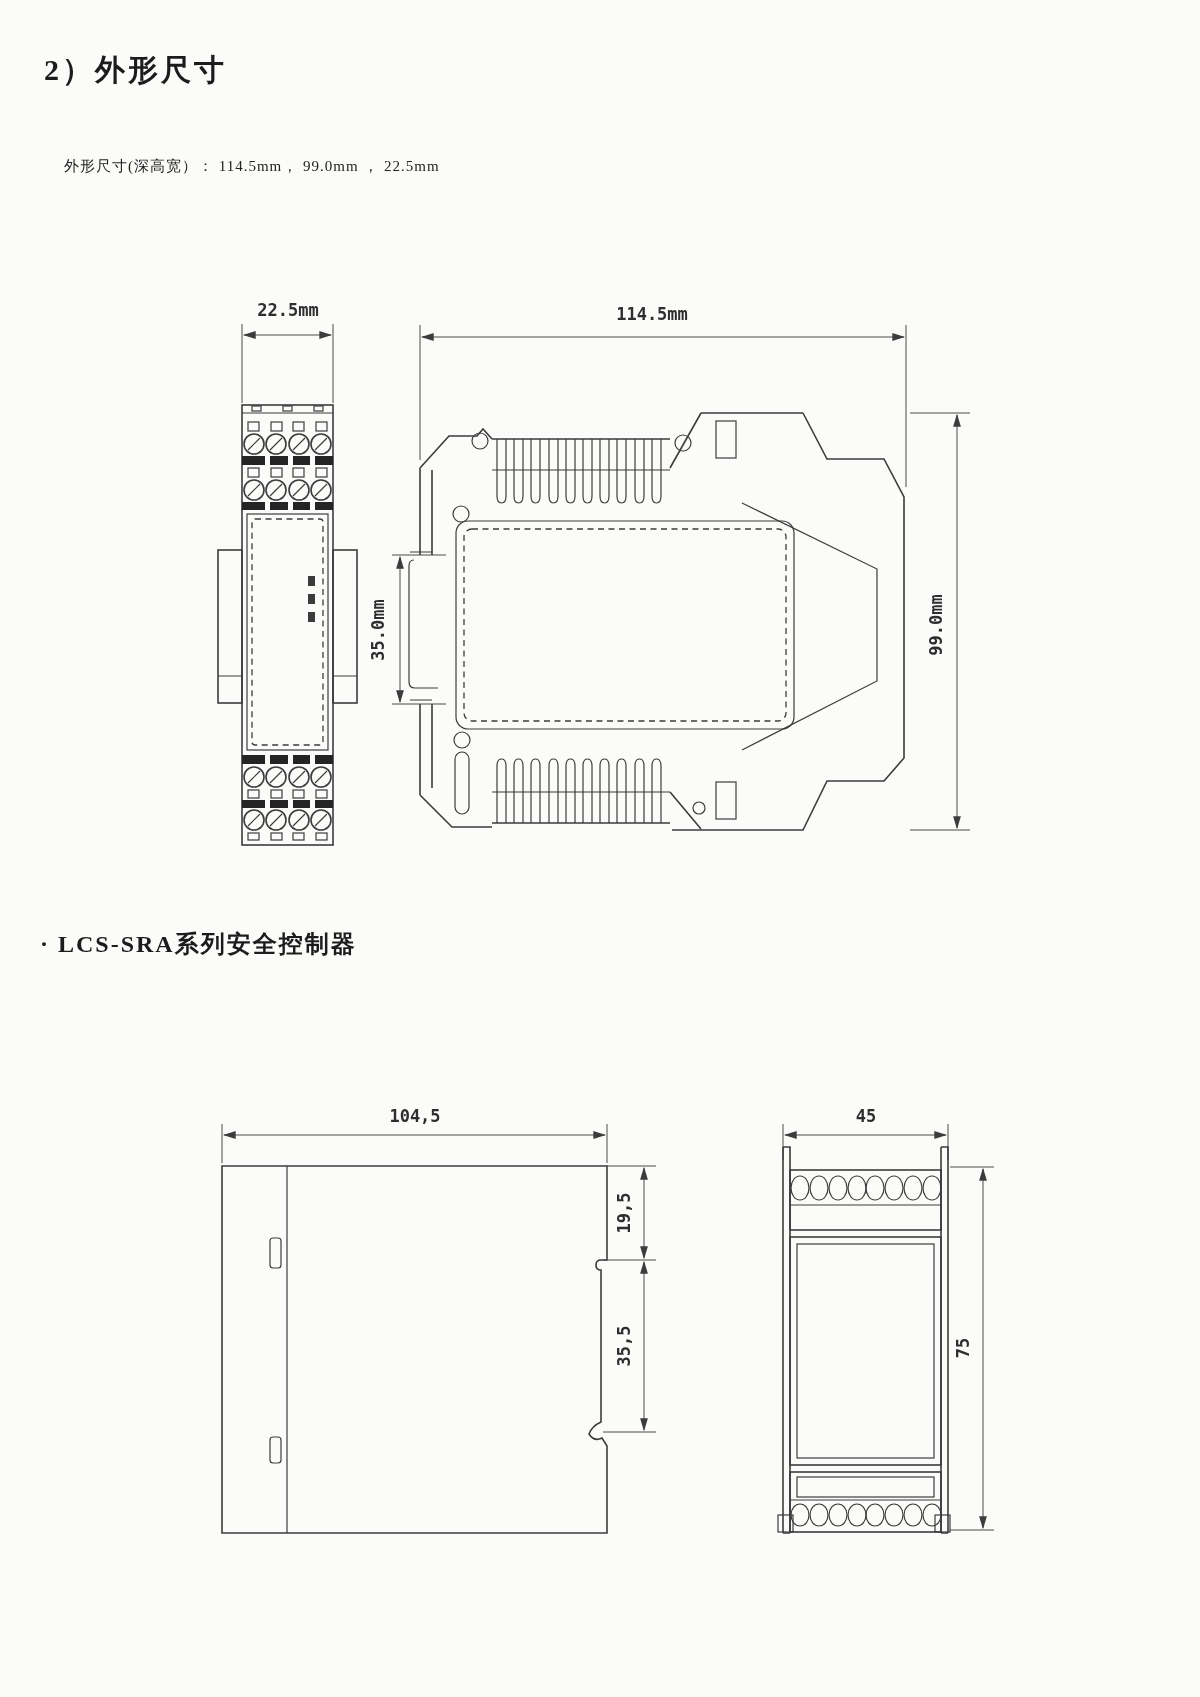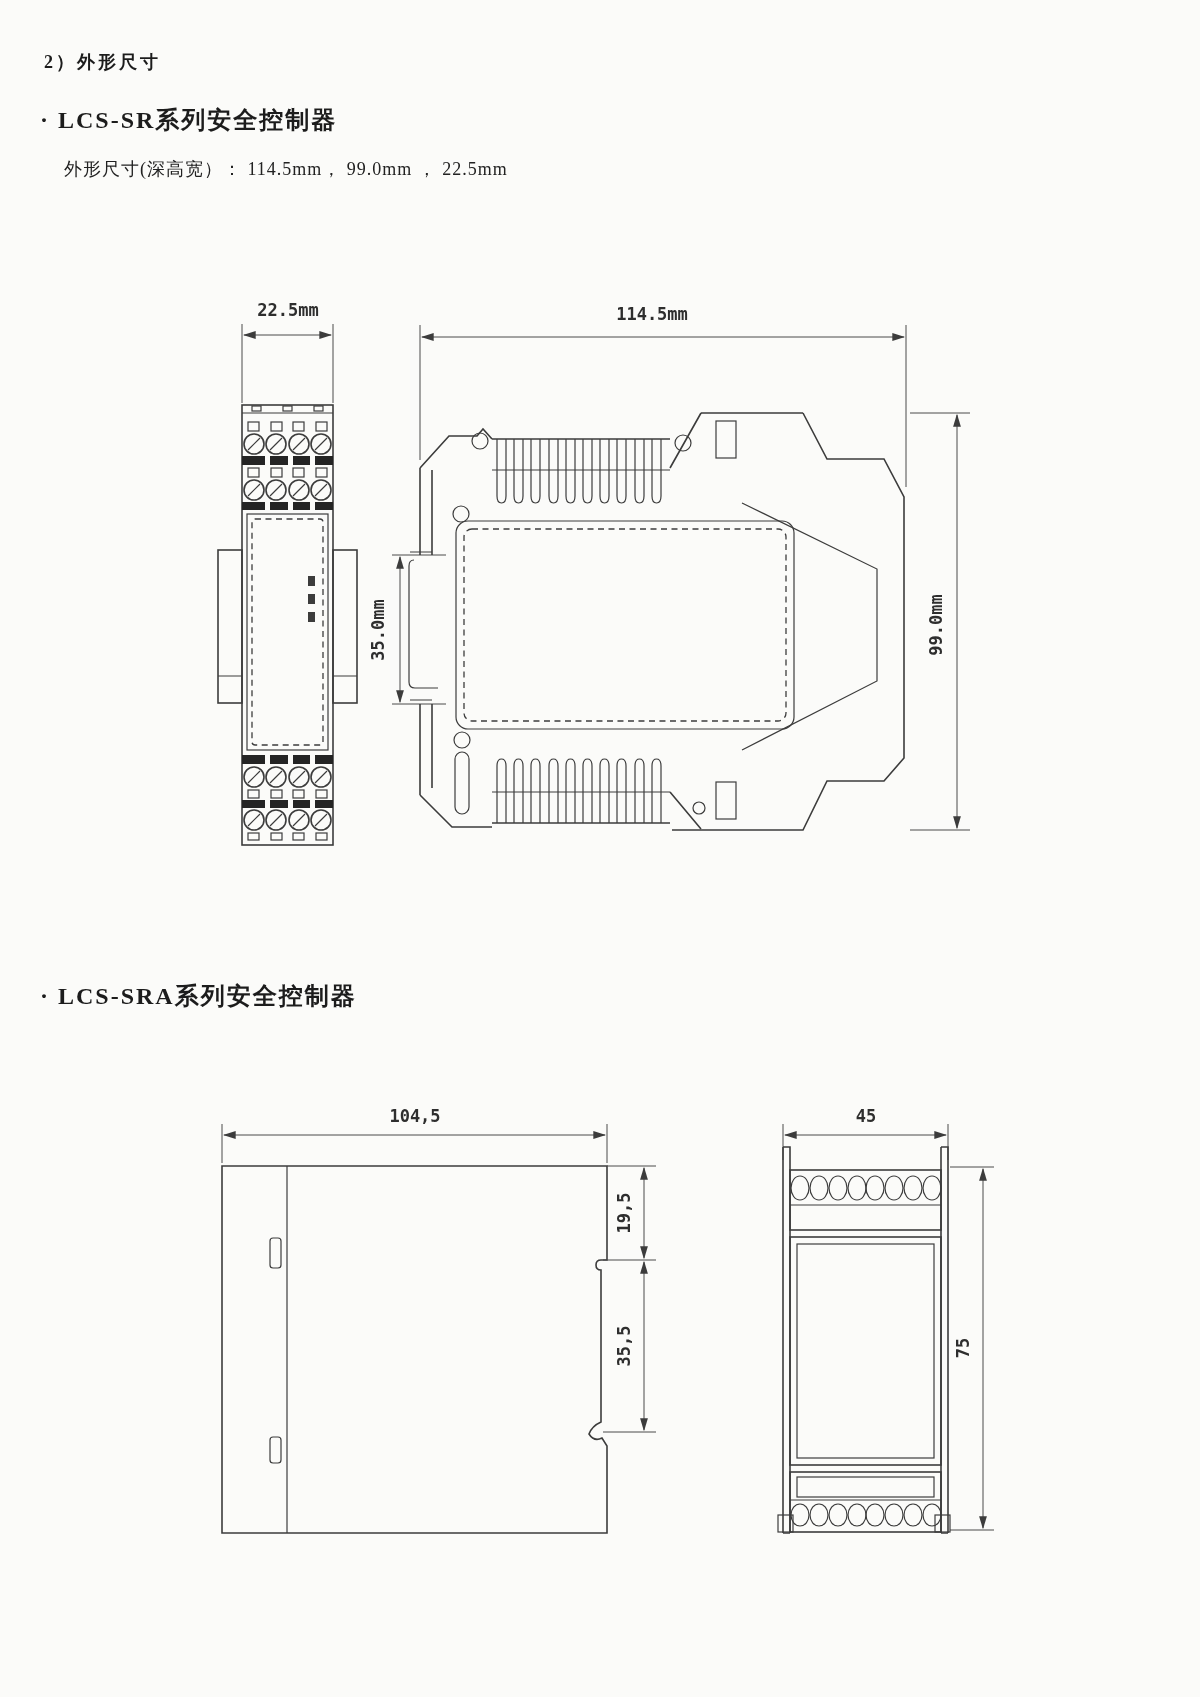--- a/index.html
+++ b/index.html
@@ -3,31 +3,31 @@
 <meta charset="utf-8">
 <style>
   html,body { margin:0; padding:0; background:#e8e8e8; }
   .page {
     position:relative; width:1200px; height:1697px;
     background:#fbfbf9; overflow:hidden;
     font-family:"Liberation Serif", serif; color:#1c1c1c;
   }
   .page-title {
     position:absolute; left:44px; top:50px;
-    font-size:18px; font-weight:600; letter-spacing:3px;
+    font-size:30px; font-weight:600; letter-spacing:3px;
   }
   .series-heading {
     position:absolute; left:40px;
     font-size:24px; font-weight:700; letter-spacing:2px;
   }
   .series-heading.sr  { top:104px; }
-  .series-heading.sra { top:980px; }
+  .series-heading.sra { top:928px; }
   .dim-note {
     position:absolute; left:64px;
-    font-size:18px; letter-spacing:1px; color:#222;
+    font-size:15px; letter-spacing:1px; color:#222;
   }
   .dim-note.sr  { top:157px; }
   .dim-note.sra { top:990px; }
   svg.drawing { position:absolute; overflow:visible; }
   .cad-text {
     font-family:"DejaVu Sans Mono", monospace;
     font-size:17px; font-weight:600; fill:#2e2e2e;
   }
   .ln  { stroke:#3c3c3c; stroke-width:1.6; fill:none; }
   .ln2 { stroke:#3c3c3c; stroke-width:1.2; fill:none; }
@@ -35,21 +35,20 @@
   .dash { stroke:#3c3c3c; stroke-width:1.3; fill:none; stroke-dasharray:6 4.5; }
   .band { fill:#242424; stroke:none; }
   .gap  { fill:#fbfbf9; stroke:none; }
 </style>
 </head>
 <body>
 
 <div class="page">
 
   <div class="page-title">2）外形尺寸</div>
-  <div class="series-heading sr">· LCS-SR系列安全控制器</div>
   <div class="dim-note sr">外形尺寸(深高宽）： 114.5mm， 99.0mm ， 22.5mm</div>
   <div class="series-heading sra">· LCS-SRA系列安全控制器</div>
 
   <svg class="drawing" style="left:185px; top:275px;" width="185" height="585" viewBox="185 275 185 585">
     <defs>
       <marker id="arrA" viewBox="0 0 10 6" refX="9" refY="3" markerWidth="13" markerHeight="8" orient="auto-start-reverse">
         <path d="M0,0 L10,3 L0,6 Z" fill="#3c3c3c"></path>
       </marker>
     </defs>
 

